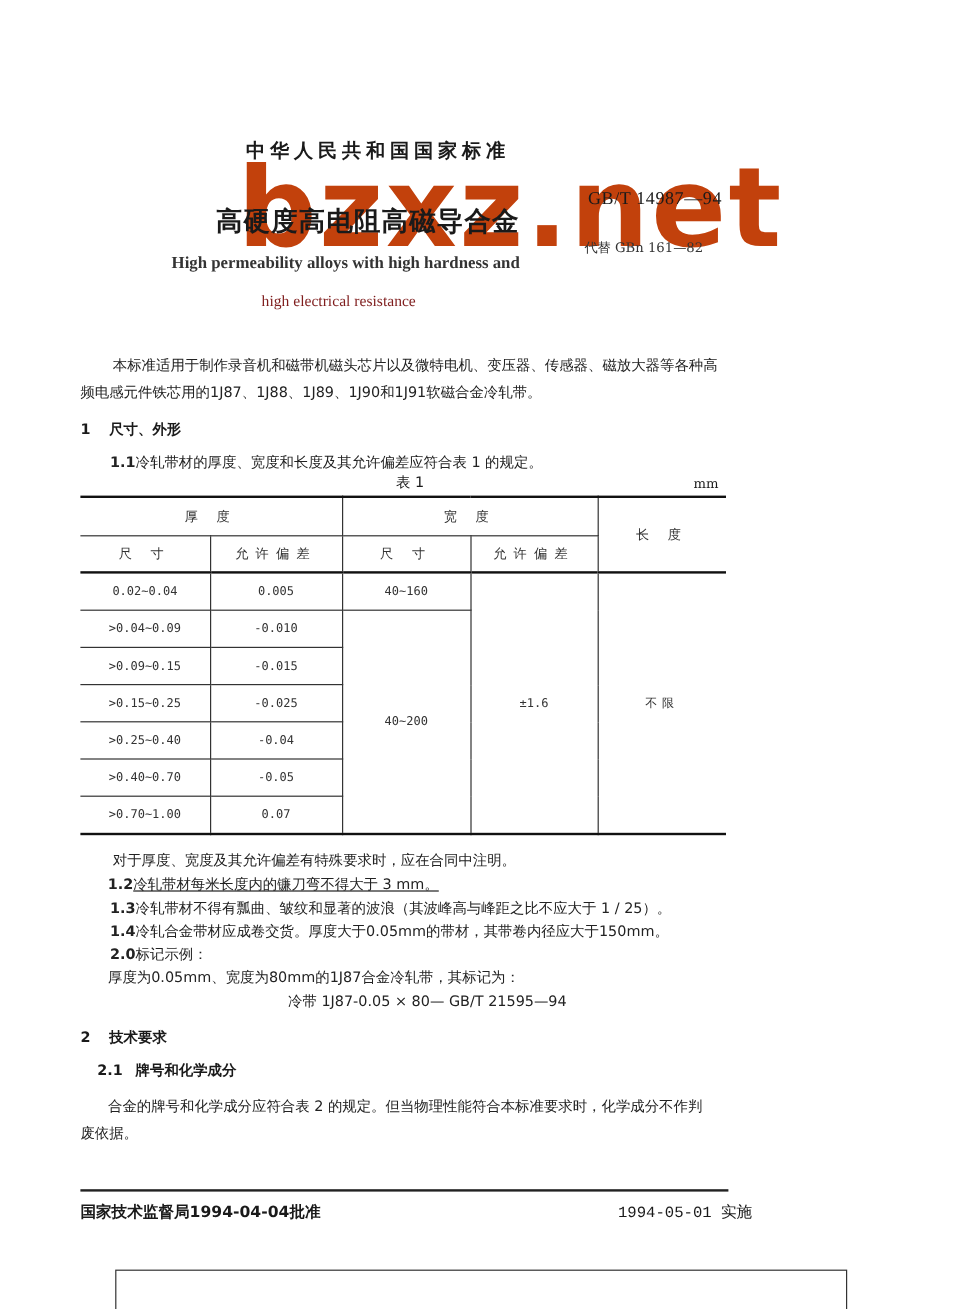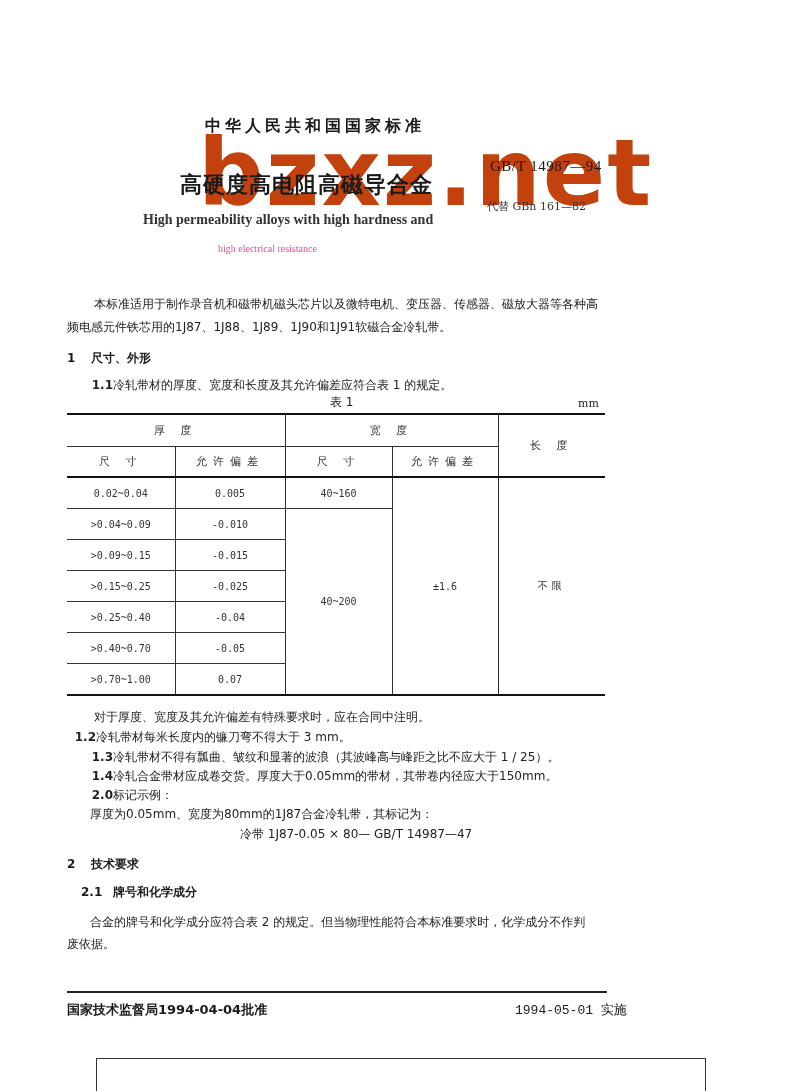--- a/index.html
+++ b/index.html
@@ -7,21 +7,21 @@
          font-family:"DejaVu Serif", serif; color:#1a1a1a; }
   .abs { position:absolute; white-space:nowrap; }
   .watermark { position:absolute; left:198px; top:128px; font-family:"DejaVu Sans", sans-serif;
                font-weight:bold; font-size:92px; color:#c2410c; letter-spacing:2px; line-height:1; z-index:0; }
   .z { z-index:1; }
   .org { left:189px; top:116px; font-size:16px; letter-spacing:4px; font-family:"DejaVu Sans", sans-serif; font-weight:bold;margin-left:16px; }
   .title-cn { left:180px; top:170px; font-size:22px; font-family:"DejaVu Sans", sans-serif; font-weight:bold; letter-spacing:1px; }
   .std-no { left:490px; top:158px; font-size:15px; font-family:"Liberation Serif", serif; letter-spacing:0.5px; }
   .replaces { left:487px; top:199px; font-size:11px; color:#333; }
   .title-en1 { left:143px; top:212px; font-size:14px; font-family:"Liberation Serif", serif; font-weight:bold; color:#333; }
-  .title-en2 { left:218px; top:243px; font-size:10px; font-family:"Liberation Serif", serif; color:#ec4899; }
+  .title-en2 { left:218px; top:243px; font-size:13px; font-family:"Liberation Serif", serif; color:#7f1d1d; }
   .para { font-size:12px; color:#222; }
   .h1 { font-size:12px; font-weight:bold; font-family:"DejaVu Sans", sans-serif; }
   .secnum { font-weight:bold; font-family:"DejaVu Sans", sans-serif; display:inline-block; width:24px; }
   .tbl-caption { left:330px; top:394px; font-size:12px; }
   .tbl-unit { left:578px; top:397px; font-size:11px; }
   table.t1 { position:absolute; left:67px; top:413px; width:538px; border-collapse:collapse;
              font-size:10px; font-family:"DejaVu Sans Mono", monospace; color:#333; table-layout:fixed; }
   table.t1 td, table.t1 th { border:1px solid #333; text-align:center; padding:0; font-weight:normal; }
   table.t1 { border-top:2px solid #111; border-bottom:2px solid #111; }
   table.t1 tr td:first-child, table.t1 tr th:first-child { border-left:none; }
@@ -112,34 +112,34 @@
       <td>-0.05</td>
     </tr>
     <tr>
       <td>&gt;0.70~1.00</td>
       <td>0.07</td>
     </tr>
   </tbody>
 </table>
 
 <div class="abs z para cn" style="left:94px; top:709px;">对于厚度、宽度及其允许偏差有特殊要求时，应在合同中注明。</div>
-<div class="abs z para cn" style="left:64px; top:729px;">
+<div class="abs z para cn" style="left:79px; top:729px;text-decoration:underline;">
   <span class="secnum" style="width:32px;">1.2</span><span>冷轧带材每米长度内的镰刀弯不得大于 3 mm。</span>
 </div>
 <div class="abs z para cn" style="left:81px; top:749px;">
   <span class="secnum" style="width:32px;">1.3</span><span>冷轧带材不得有瓢曲、皱纹和显著的波浪（其波峰高与峰距之比不应大于 1 / 25）。</span>
 </div>
 <div class="abs z para cn" style="left:81px; top:768px;">
   <span class="secnum" style="width:32px;">1.4</span><span>冷轧合金带材应成卷交货。厚度大于0.05mm的带材，其带卷内径应大于150mm。</span>
 </div>
 <div class="abs z para cn" style="left:81px; top:787px;">
   <span class="secnum" style="width:32px;">2.0</span><span>标记示例：</span>
 </div>
 <div class="abs z para cn" style="left:90px; top:806px;">厚度为0.05mm、宽度为80mm的1J87合金冷轧带，其标记为：</div>
-<div class="abs z para cn" style="left:240px; top:826px;">冷带   1J87-0.05 × 80— GB/T 14987—47</div>
+<div class="abs z para cn" style="left:240px; top:826px;">冷带   1J87-0.05 × 80— GB/T 21595—94</div>
 
 <div class="abs z h1" style="left:67px; top:856px;">
   <span class="secnum">2</span><span>技术要求</span>
 </div>
 <div class="abs z h1" style="left:81px; top:884px;">
   <span class="secnum" style="width:32px;">2.1</span><span>牌号和化学成分</span>
 </div>
 <div class="abs z para cn" style="left:90px; top:914px;">合金的牌号和化学成分应符合表 2 的规定。但当物理性能符合本标准要求时，化学成分不作判</div>
 <div class="abs z para cn" style="left:67px; top:936px;">废依据。</div>
 

